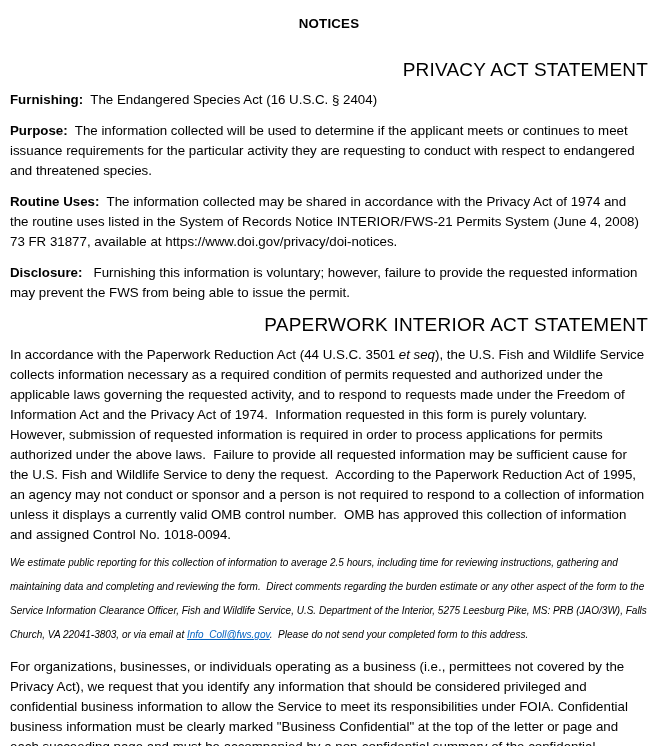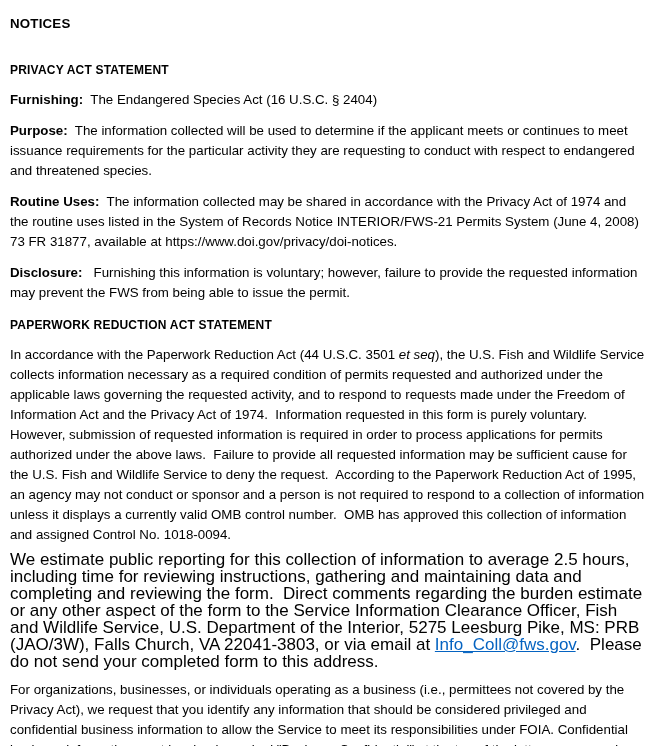--- a/index.html
+++ b/index.html
@@ -15,43 +15,45 @@
     background: #ffffff;
     color: #000000;
     font-family: "Liberation Sans", "DejaVu Sans", sans-serif;
     font-size: 13.3px;
     line-height: 20px;
     overflow: hidden;
   }
   .doc-title {
     font-size: 13.3px;
     font-weight: bold;
+    text-align: center;
     margin: 0 0 26px 0;
     letter-spacing: 0.2px;
   }
   .section-heading {
-    font-size: 12px;
-    font-weight: bold;
-    text-align: left;
+    font-size: 19px;
+    font-weight: normal;
+    text-align: right;
     margin: 12px 0 10px 0;
     letter-spacing: 0.2px;
   }
   p.para {
     margin: 0 0 11px 0;
     white-space: pre-wrap;
   }
   p.para-tight {
     margin: 0 0 6px 0;
     white-space: pre-wrap;
   }
   .para-small {
-    font-size: 17px;
-    line-height: 17px;
+    font-size: 10px;
+    line-height: 24px;
     margin: 0 0 10px 0;
     white-space: pre-wrap;
+    font-style: italic;
   }
   .label {
     font-weight: bold;
   }
   .italic {
     font-style: italic;
   }
   a.email-link {
     color: #0563C1;
     text-decoration: underline;
@@ -71,21 +73,21 @@
     <p class="para"><span class="label">Furnishing:</span><span>  The Endangered Species Act (16 U.S.C. § 2404)</span></p>
 
     <p class="para"><span class="label">Purpose:</span><span>  The information collected will be used to determine if the applicant meets or continues to meet issuance requirements for the particular activity they are requesting to conduct with respect to endangered and threatened species.</span></p>
 
     <p class="para"><span class="label">Routine Uses:</span><span>  The information collected may be shared in accordance with the Privacy Act of 1974 and the routine uses listed in the System of Records Notice INTERIOR/FWS-21 Permits System (June 4, 2008) 73 FR 31877, available at https://www.doi.gov/privacy/doi-notices.</span></p>
 
     <p class="para-tight"><span class="label">Disclosure:</span><span>   Furnishing this information is voluntary; however, failure to provide the requested information may prevent the FWS from being able to issue the permit.</span></p>
   </section>
 
   <section>
-    <h2 class="section-heading">PAPERWORK REDUCTION ACT STATEMENT</h2>
+    <h2 class="section-heading">PAPERWORK INTERIOR ACT STATEMENT</h2>
 
     <p class="para-tight"><span>In accordance with the Paperwork Reduction Act (44 U.S.C. 3501 </span><span class="italic">et seq</span><span>), the U.S. Fish and Wildlife Service collects information necessary as a required condition of permits requested and authorized under the applicable laws governing the requested activity, and to respond to requests made under the Freedom of Information Act and the Privacy Act of 1974.  Information requested in this form is purely voluntary.  However, submission of requested information is required in order to process applications for permits authorized under the above laws.  Failure to provide all requested information may be sufficient cause for the U.S. Fish and Wildlife Service to deny the request.  According to the Paperwork Reduction Act of 1995, an agency may not conduct or sponsor and a person is not required to respond to a collection of information unless it displays a currently valid OMB control number.  OMB has approved this collection of information and assigned Control No. 1018-0094.</span></p>
   </section>
 
   <section>
 
     <p class="para-small"><span>We estimate public reporting for this collection of information to average 2.5 hours, including time for reviewing instructions, gathering and maintaining data and completing and reviewing the form.  Direct comments regarding the burden estimate or any other aspect of the form to the Service Information Clearance Officer, Fish and Wildlife Service, U.S. Department of the Interior, 5275 Leesburg Pike, MS: PRB (JAO/3W), Falls Church, VA 22041-3803, or via email at </span><a class="email-link">Info_Coll@fws.gov</a><span>.  Please do not send your completed form to this address.</span></p>
   </section>
 
   <section>

